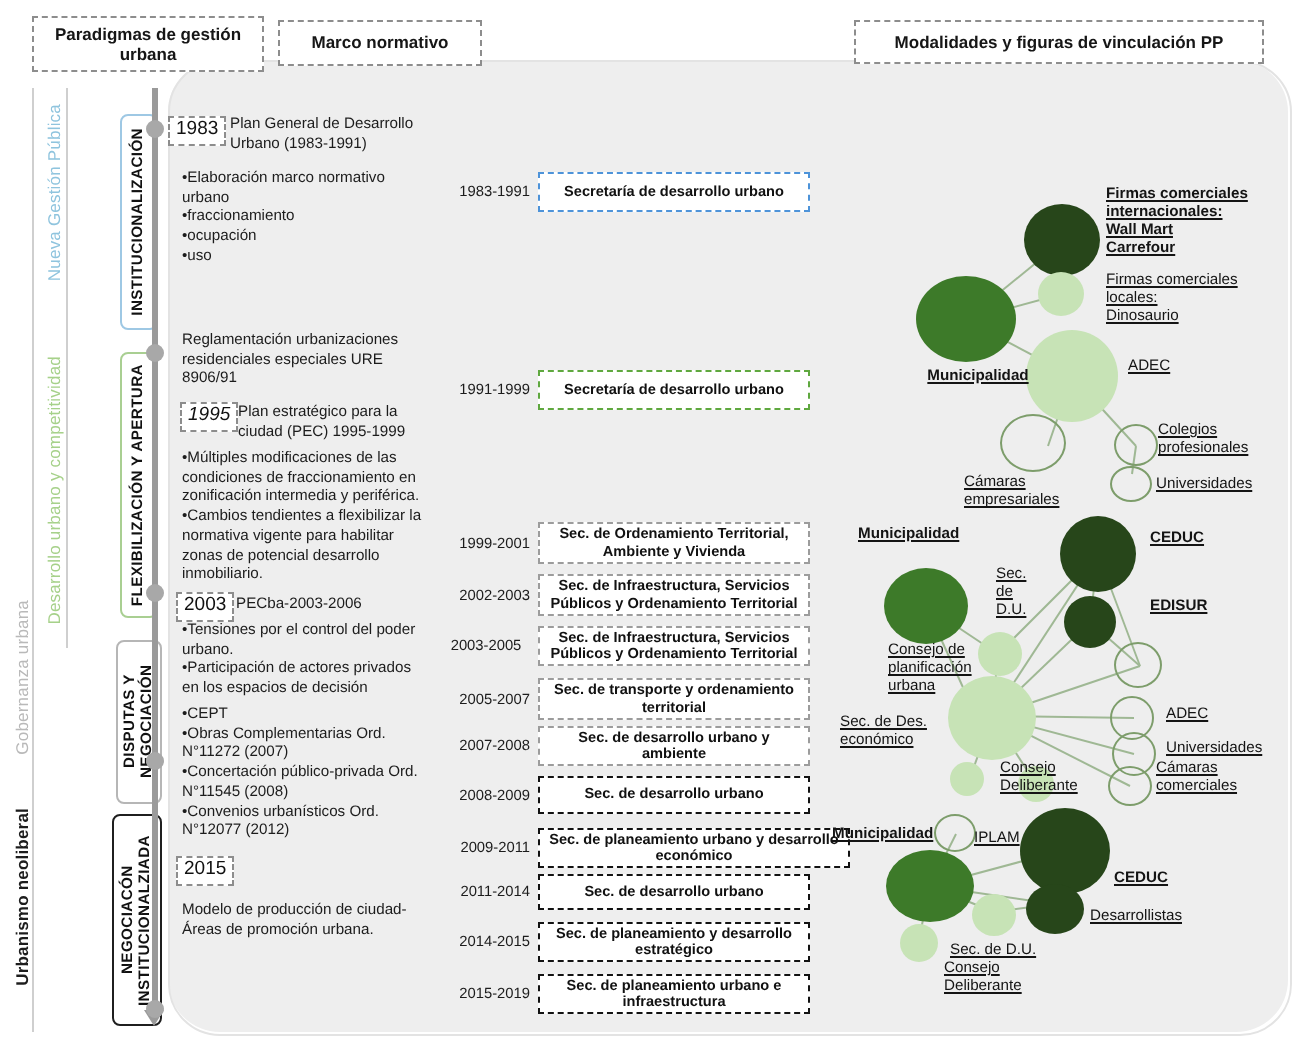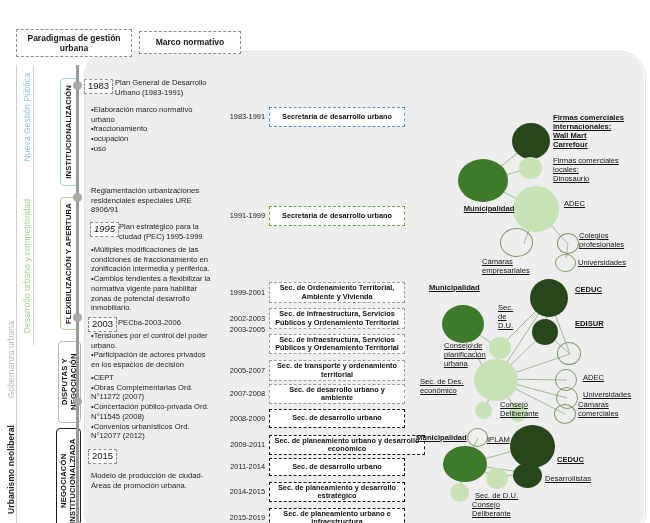--- a/index.html
+++ b/index.html
@@ -1,21 +1,21 @@
 <!DOCTYPE html>
 <html><head>
 <meta charset="utf-8">
 <style>
   html,body{margin:0;padding:0;background:#ffffff;}
   body{
     width:650px;height:523px;position:relative;overflow:hidden;
     font-family:"Liberation Sans","DejaVu Sans",sans-serif;
     color:#1a1a1a;
   }
-  .root{position:absolute;inset:0;margin-top:21px;}
+  .root{position:absolute;inset:0;}
 
   
   .hdr{
     position:absolute;border:1px dashed #8d8d8d;background:#ffffff;
     font-size:8.5px;font-weight:bold;text-align:center;
     display:flex;align-items:center;justify-content:center;
     line-height:1.18;color:#161616;padding:2px 3px;box-sizing:border-box;
   }
   #hdr-paradigmas{left:16px;top:8px;width:116px;height:28px;}
   #hdr-marco{left:139px;top:10px;width:102px;height:23px;}
@@ -117,20 +117,21 @@
 </head>
 <body>
 
 <div class="root">
 
   <div class="panel"></div>
   <div class="panel-inner-line"></div>
 
   <div class="hdr" id="hdr-paradigmas">Paradigmas de gestión urbana</div>
   <div class="hdr" id="hdr-marco">Marco normativo</div>
+  <div class="hdr" id="hdr-modalidades">Modalidades y figuras de vinculación PP</div>
 
   <div class="vline" id="vline-a"></div>
   <div class="vline" id="vline-b"></div>
   <div class="vlabel" id="vl-urbanismo">Urbanismo neoliberal</div>
   <div class="vlabel" id="vl-gobernanza">Gobernanza urbana</div>
   <div class="vlabel" id="vl-desarrollo">Desarrollo urbano y competitividad</div>
   <div class="vlabel" id="vl-nueva">Nueva Gestión Pública</div>
 
   <div class="phase" id="ph-inst">
       <span>INSTITUCIONALIZACIÓN</span>
@@ -178,21 +179,21 @@
 
   <div id="inst-col">
       <div class="period" style="left: 221px; top: 91px;">1983-1991</div>
       <div class="secbox sb-blue" style="left: 269px; top: 86px; width: 136px; height: 20px;">Secretaría de desarrollo urbano</div>
       <div class="period" style="left: 221px; top: 190px;">1991-1999</div>
       <div class="secbox sb-green" style="left: 269px; top: 185px; width: 136px; height: 20px;">Secretaría de desarrollo urbano</div>
       <div class="period" style="left: 221px; top: 266.5px;">1999-2001</div>
       <div class="secbox sb-gray" style="left: 269px; top: 261px; width: 136px; height: 21px;">Sec. de Ordenamiento Territorial, Ambiente y Vivienda</div>
       <div class="period" style="left: 221px; top: 292.5px;">2002-2003</div>
       <div class="secbox sb-gray" style="left: 269px; top: 287px; width: 136px; height: 21px;">Sec. de Infraestructura, Servicios Públicos y Ordenamiento Territorial</div>
-      <div class="period" style="left: 221px; top: 304px;">2003-2005</div>
+      <div class="period" style="left: 221px; top: 318px; text-align: center;">2003-2005</div>
       <div class="secbox sb-gray" style="left: 269px; top: 313px; width: 136px; height: 20px;">Sec. de Infraestructura, Servicios Públicos y Ordenamiento Territorial</div>
       <div class="period" style="left: 221px; top: 344.5px;">2005-2007</div>
       <div class="secbox sb-gray" style="left: 269px; top: 339px; width: 136px; height: 21px;">Sec. de transporte y ordenamiento territorial</div>
       <div class="period" style="left: 221px; top: 368px;">2007-2008</div>
       <div class="secbox sb-gray" style="left: 269px; top: 363px; width: 136px; height: 20px;">Sec. de desarrollo urbano y ambiente</div>
       <div class="period" style="left: 221px; top: 392.5px;">2008-2009</div>
       <div class="secbox sb-black" style="left: 269px; top: 388px; width: 136px; height: 19px;">Sec. de desarrollo urbano</div>
       <div class="period" style="left: 221px; top: 419px;">2009-2011</div>
       <div class="secbox sb-black" style="left: 269px; top: 414px; width: 156px; height: 20px;">Sec. de planeamiento urbano y desarrollo económico</div>
       <div class="period" style="left: 221px; top: 441px;">2011-2014</div>

